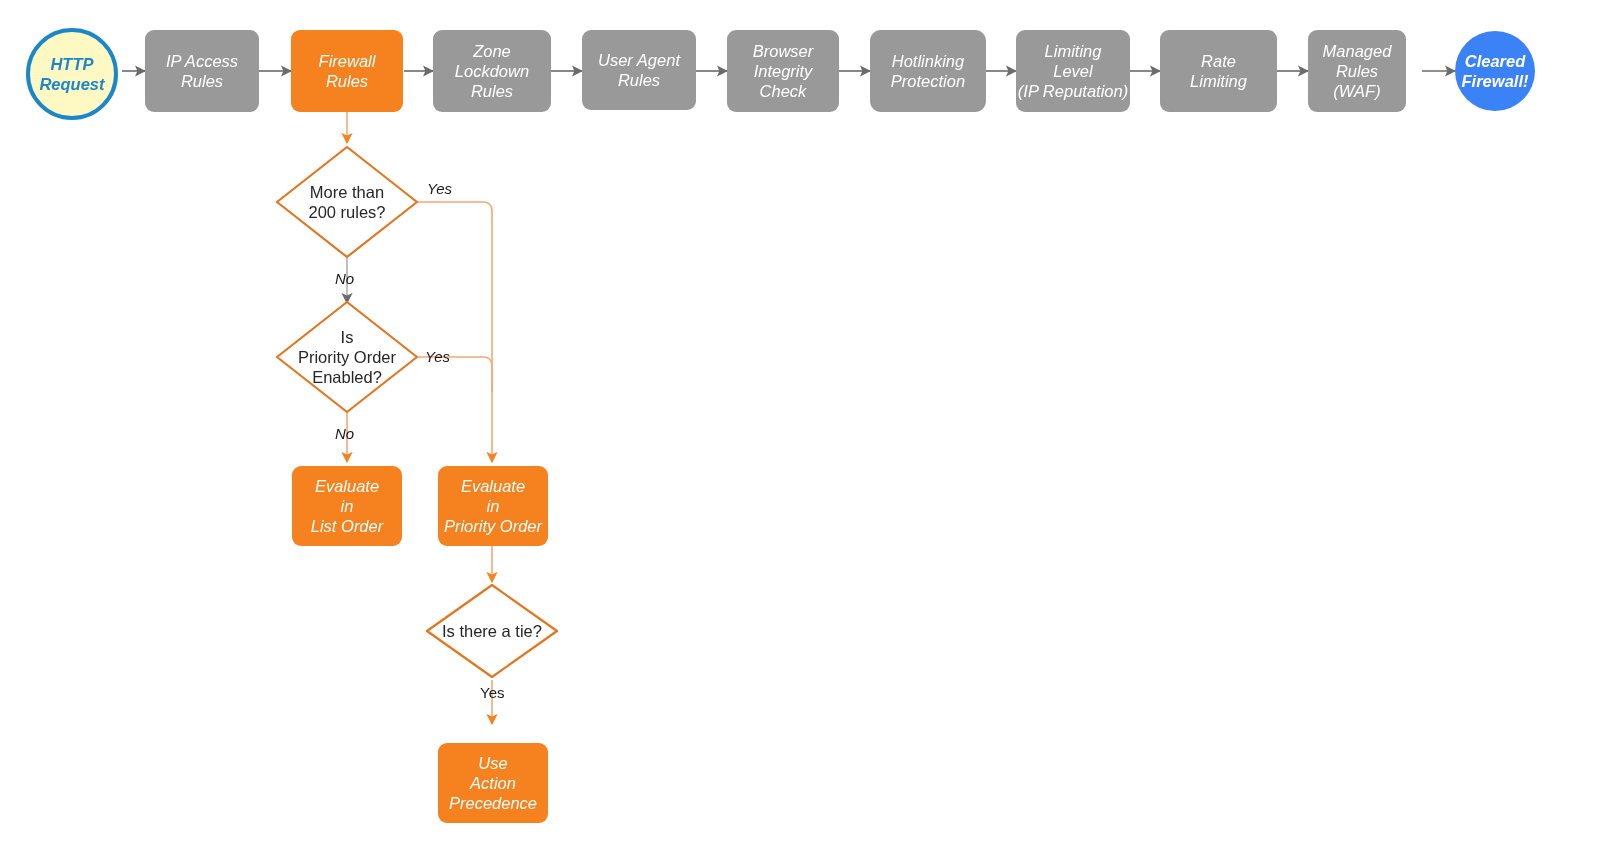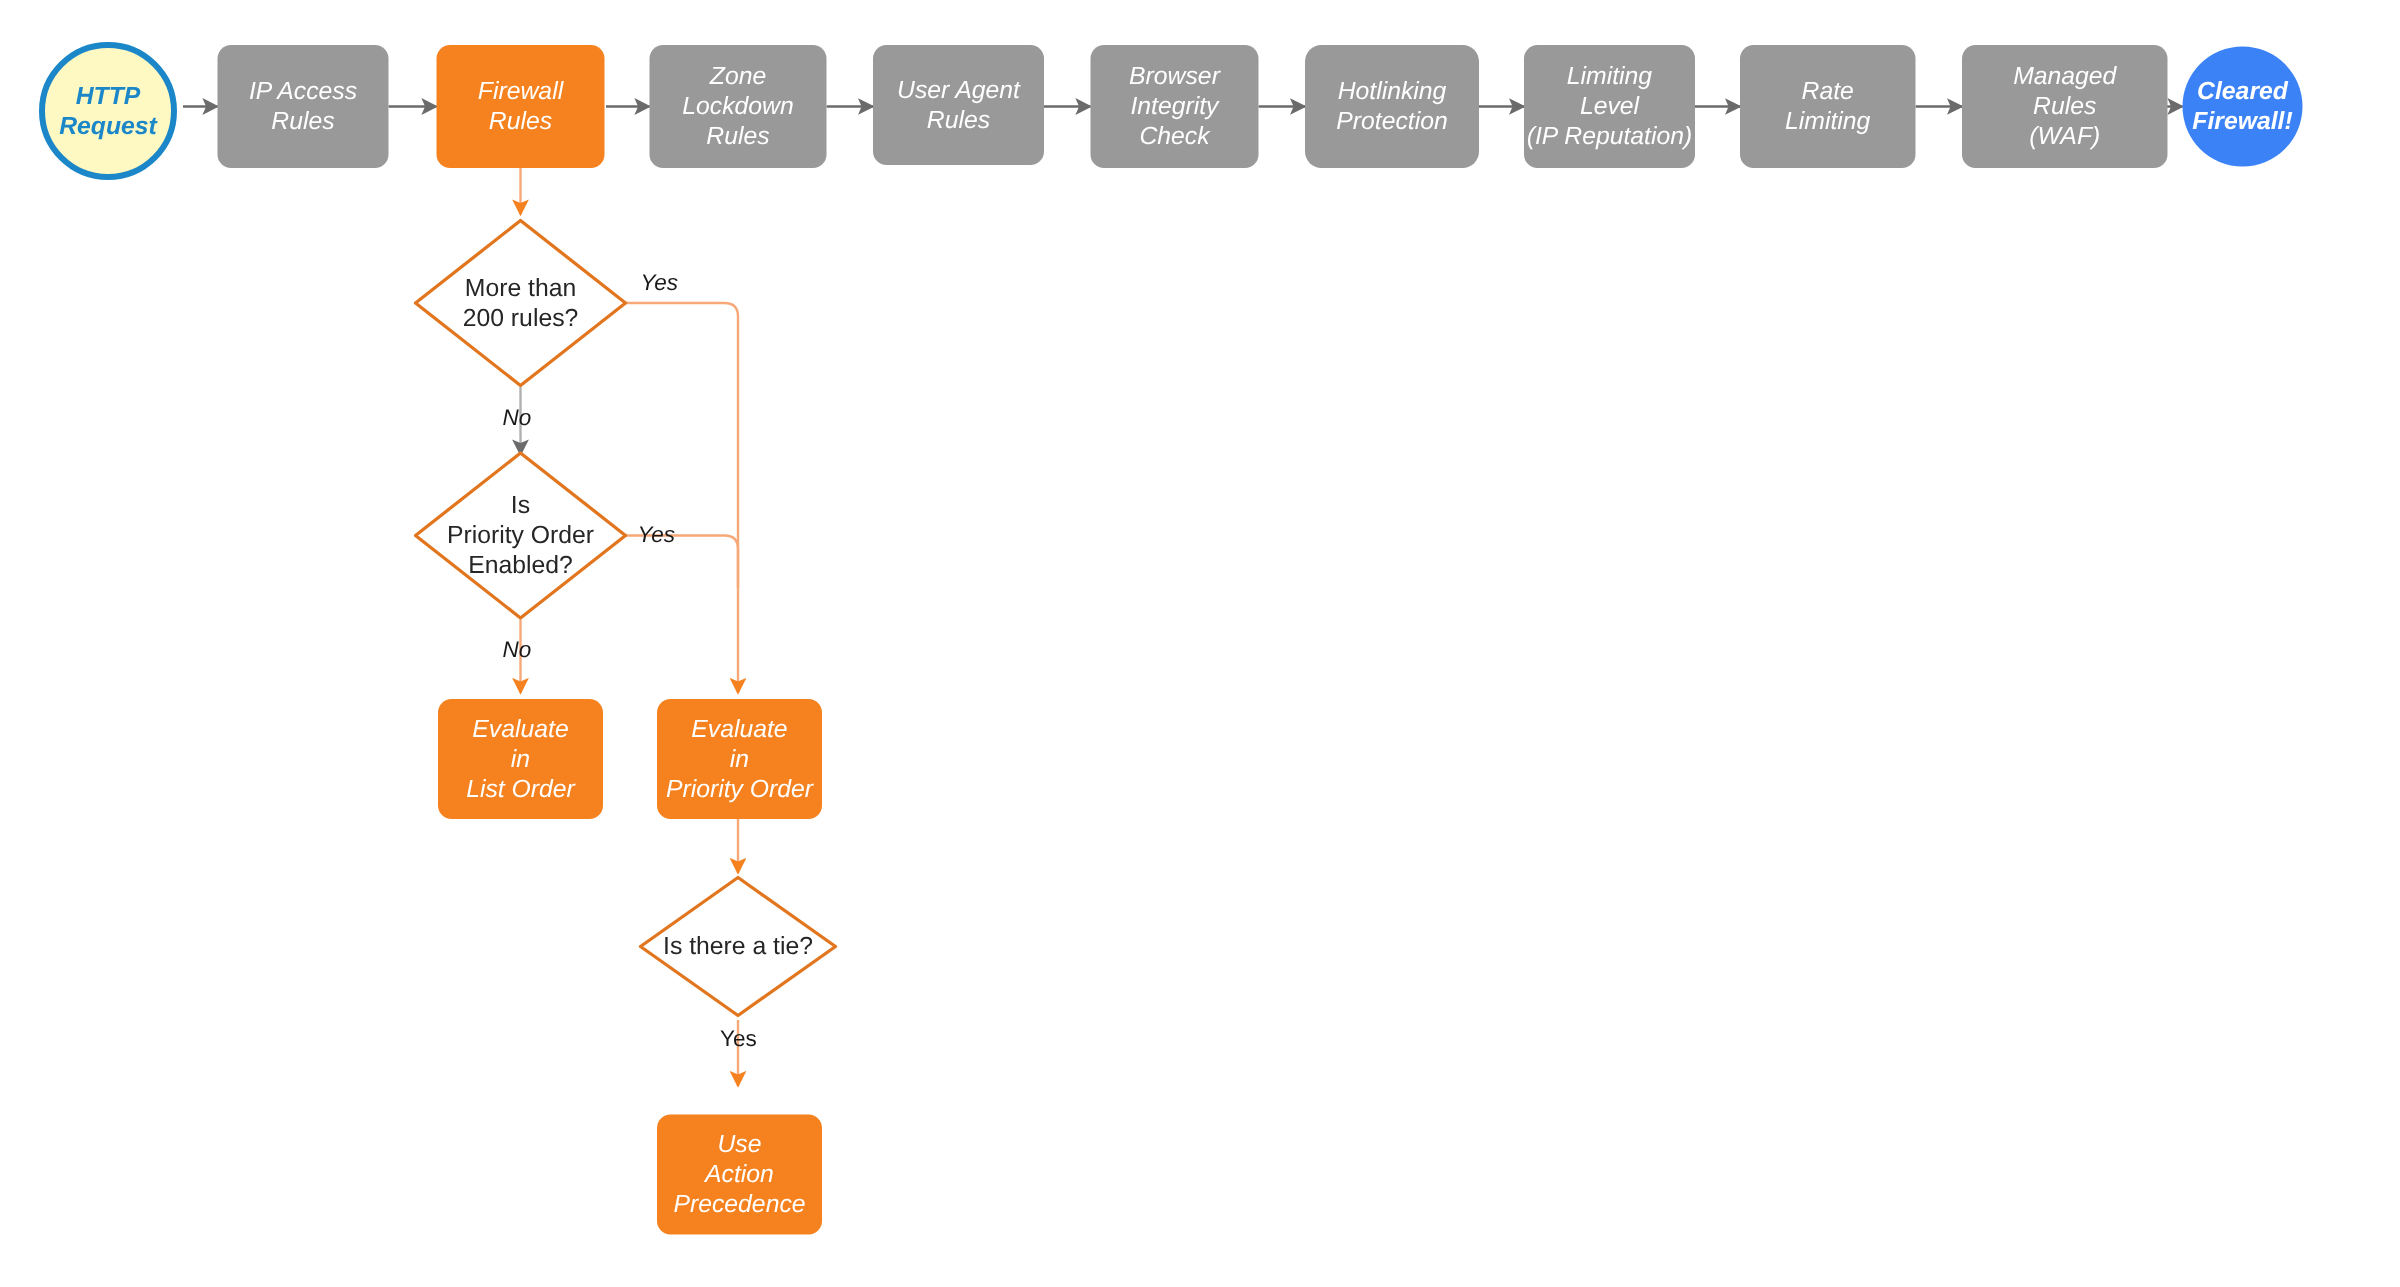--- a/index.html
+++ b/index.html
@@ -197,21 +197,21 @@
     </div>
   </div>
 
   <div class="node proc gray" style="left:1160px; top:30px; width:117px; height:82px;">
     <div>
       <div>Rate</div>
       <div>Limiting</div>
     </div>
   </div>
 
-  <div class="node proc gray" style="left:1308px; top:30px; width:137px; height:82px;">
+  <div class="node proc gray" style="left:1308px; top:30px; width:98px; height:82px;">
     <div>
       <div>Managed</div>
       <div>Rules</div>
       <div>(WAF)</div>
     </div>
   </div>
 
   <div class="node circle end" style="left:1455px; top:31px; width:80px; height:80px;">
     <div>
       <div>Cleared</div>

